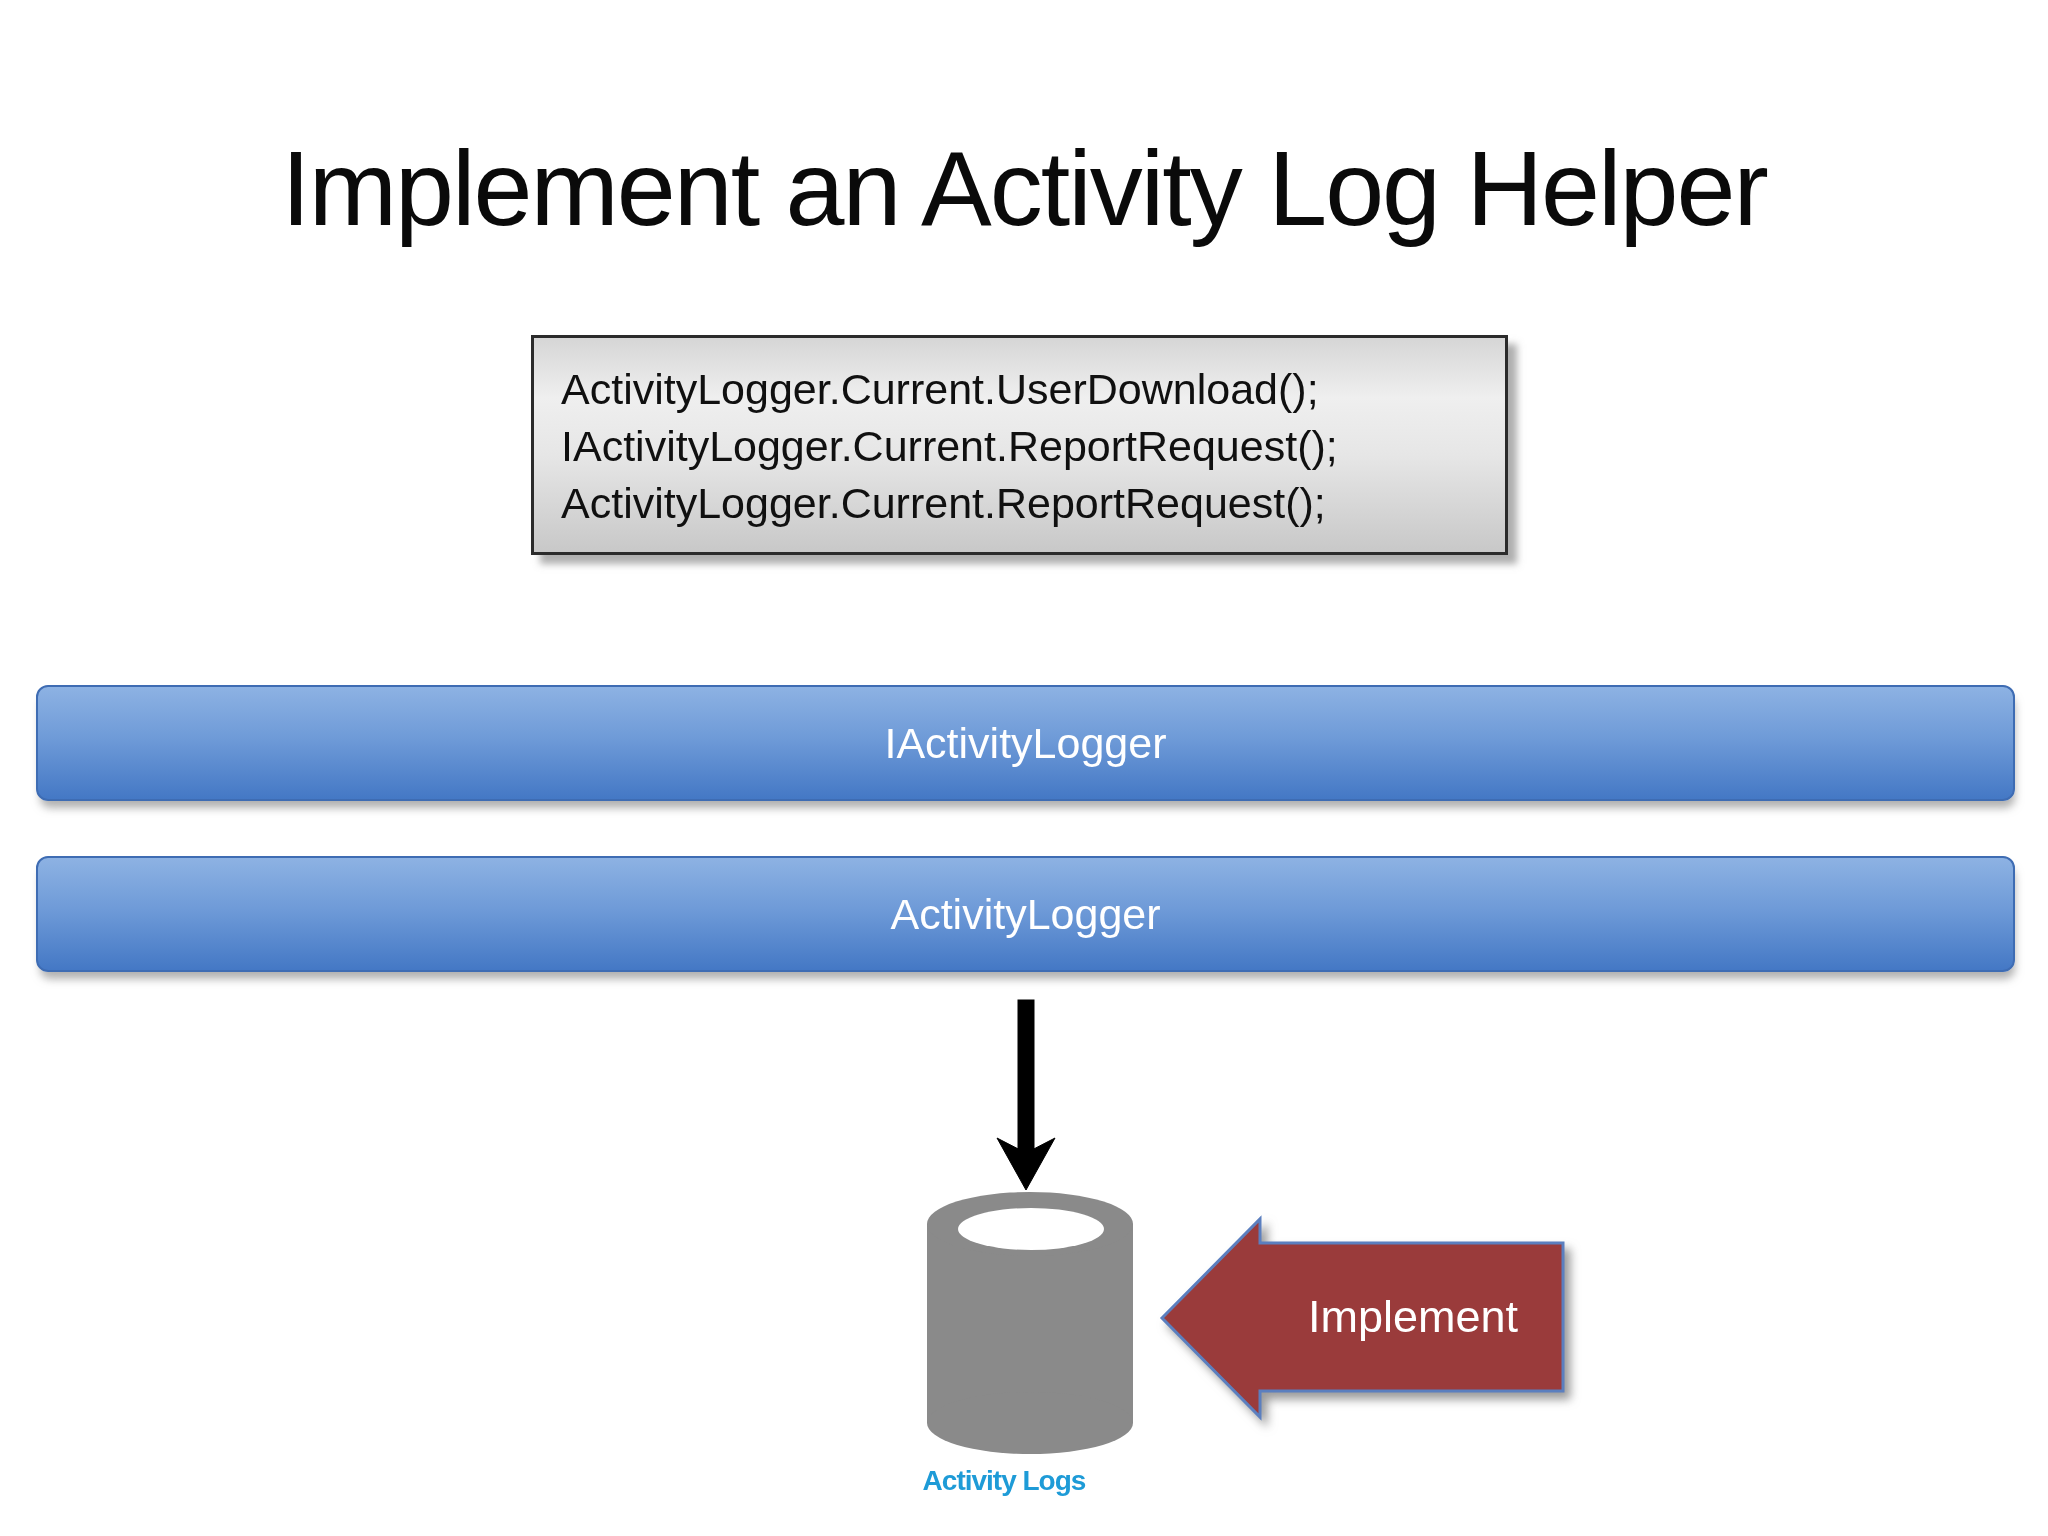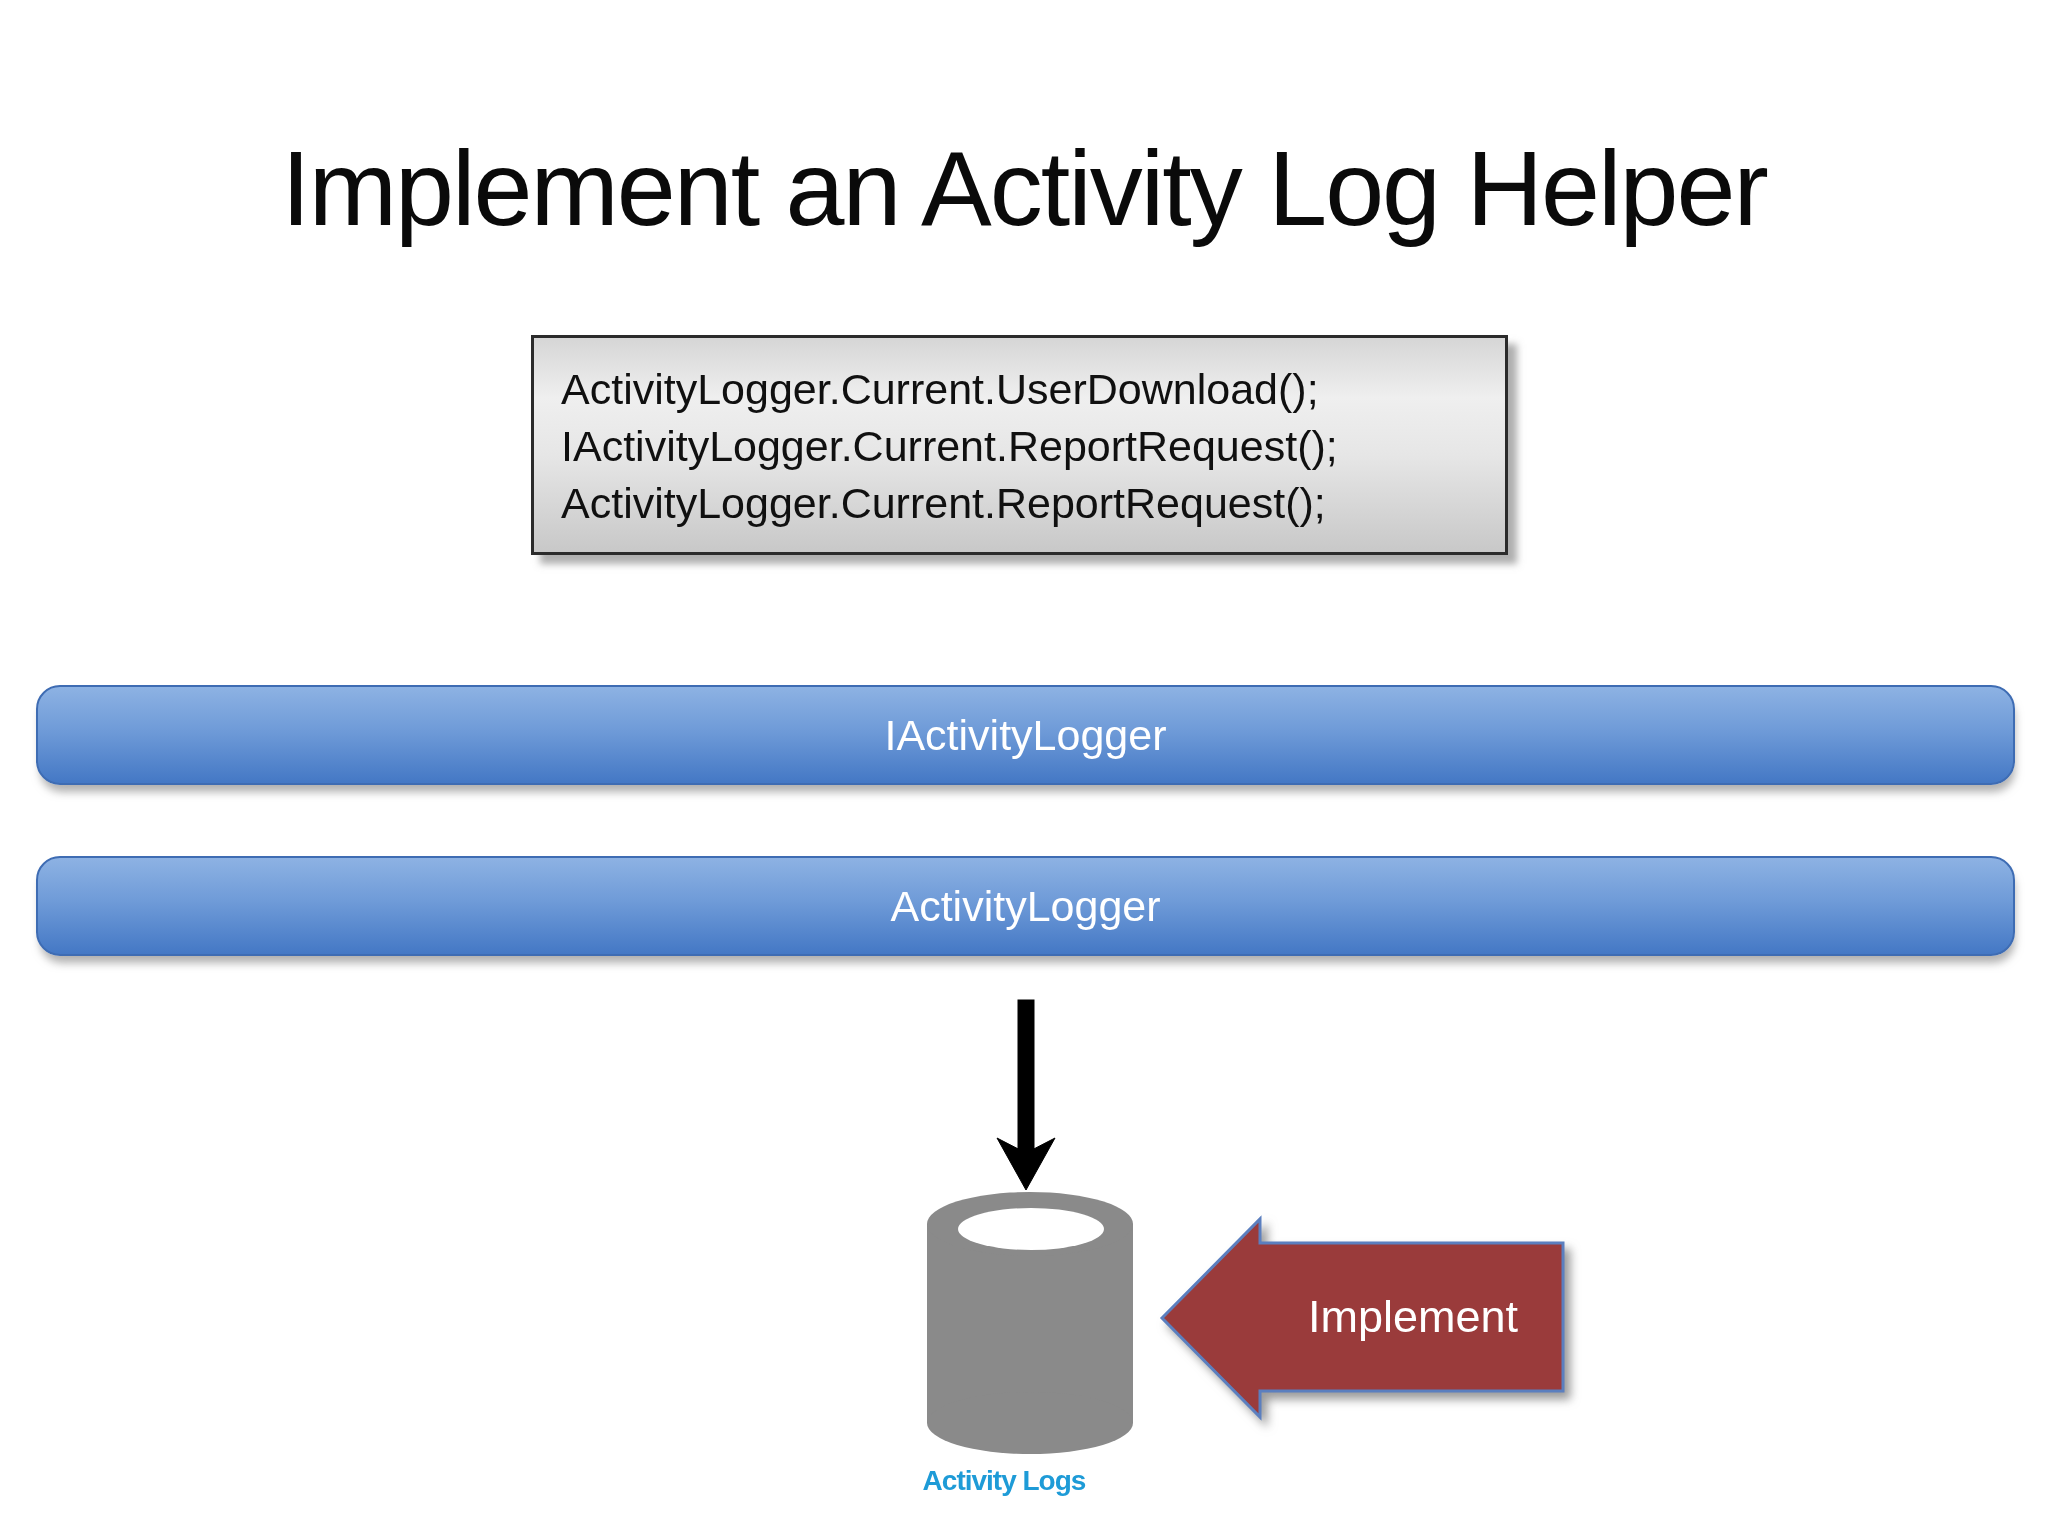--- a/index.html
+++ b/index.html
@@ -20,21 +20,21 @@
     background:linear-gradient(180deg,#d6d6d6 0%,#efefef 28%,#e6e6e6 55%,#c8c8c8 100%);
     box-shadow:9px 9px 7px rgba(110,110,110,0.55);
   }
   .code-line{
     margin:0;padding-left:27px;font-size:43px;line-height:57px;color:#101010;
     white-space:nowrap;
   }
   .code-box .code-line:first-child{padding-top:23px;}
   
   .layer-bar{
-    position:absolute;left:36px;width:1979px;height:100px;border-radius:24px;
+    position:absolute;left:36px;width:1979px;height:116px;border-radius:12px;
     box-sizing:border-box;border:2px solid var(--accent-blue-border);
     background:linear-gradient(180deg,var(--accent-blue-top) 0%,#6f9bd8 45%,var(--accent-blue-bottom) 100%);
     box-shadow:2px 9px 8px -2px rgba(125,125,125,0.6);
     display:flex;align-items:center;justify-content:center;
   }
   .bar-1{top:685px;}
   .bar-2{top:856px;text-align:right;}
   .layer-bar .bar-label{
     color:#ffffff;font-size:43px;letter-spacing:0px;
   }

